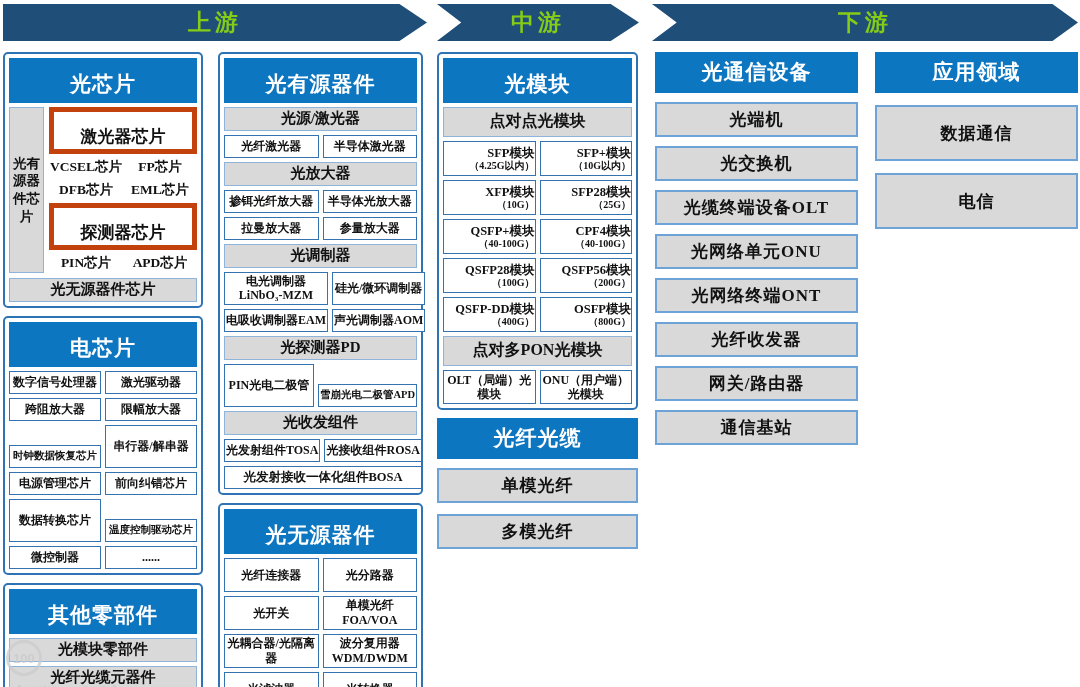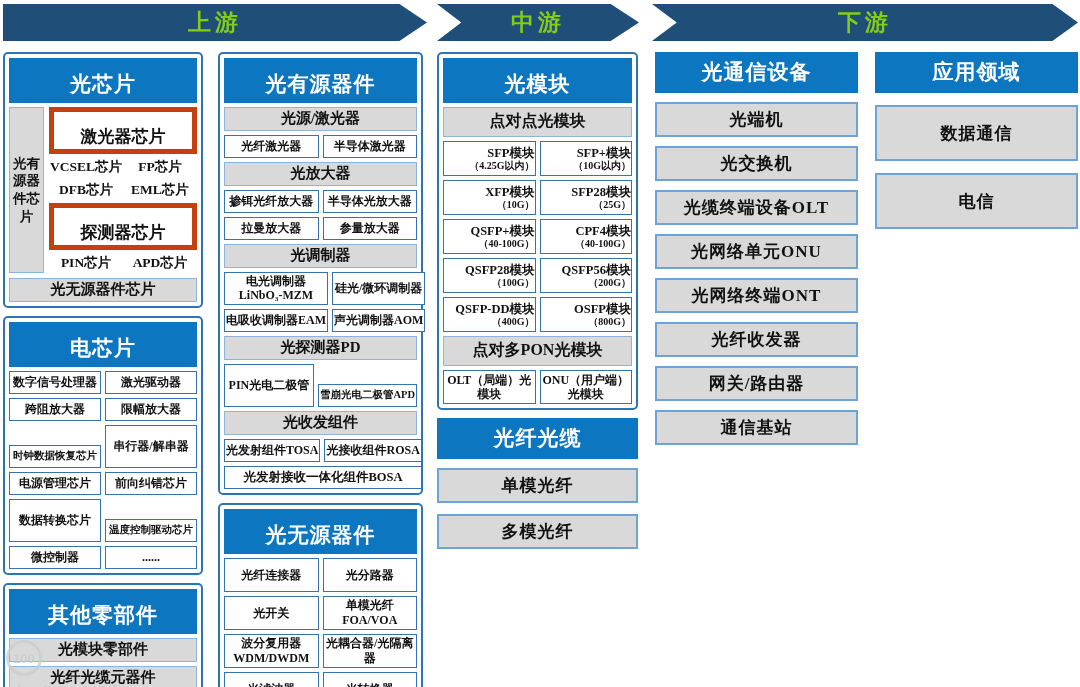--- a/index.html
+++ b/index.html
@@ -212,23 +212,23 @@
     </div>
 
     <div class="section">
       <div class="hdr">光无源器件</div>
       <div class="grid">
         <div class="cell tall">光纤连接器</div>
         <div class="cell tall">光分路器</div>
         <div class="cell tall">光开关</div>
         <div class="cell tall wrap">单模光纤
 FOA/VOA</div>
+        <div class="cell tall" style="white-space:normal;">光耦合器/光隔离器</div>
         <div class="cell tall wrap">波分复用器
 WDM/DWDM</div>
-        <div class="cell tall" style="white-space:normal;">光耦合器/光隔离器</div>
         <div class="cell tall">光滤波器</div>
         <div class="cell tall">光转换器</div>
       </div>
     </div>
   </div>
 
   <div class="col" id="col3">
 
     <div class="section">
       <div class="hdr">光模块</div>

